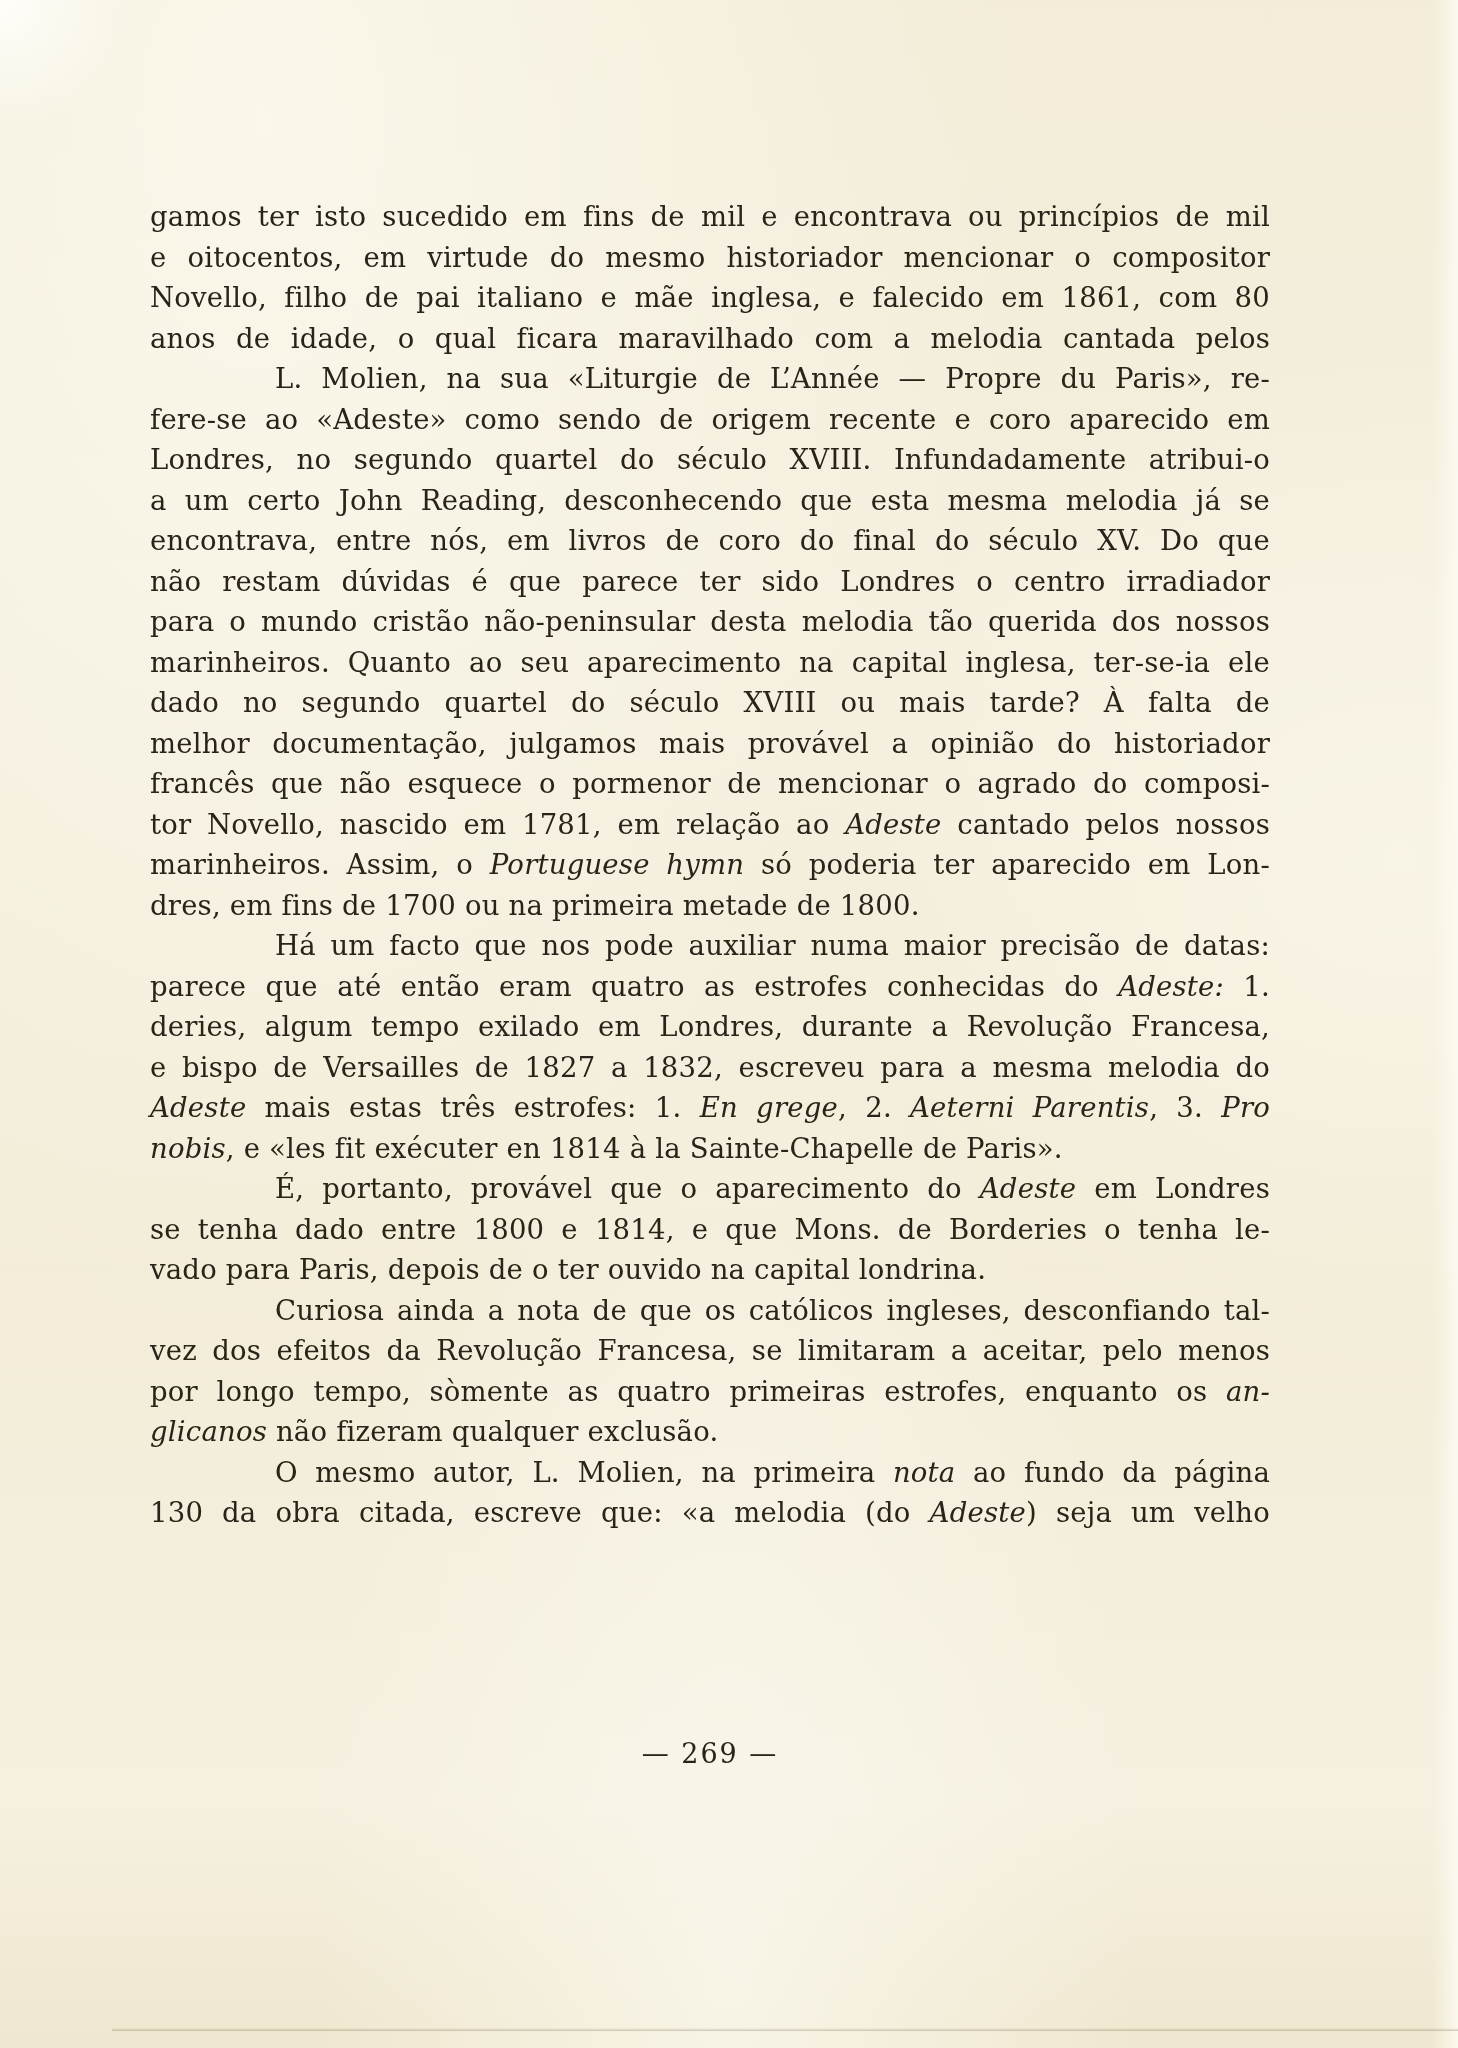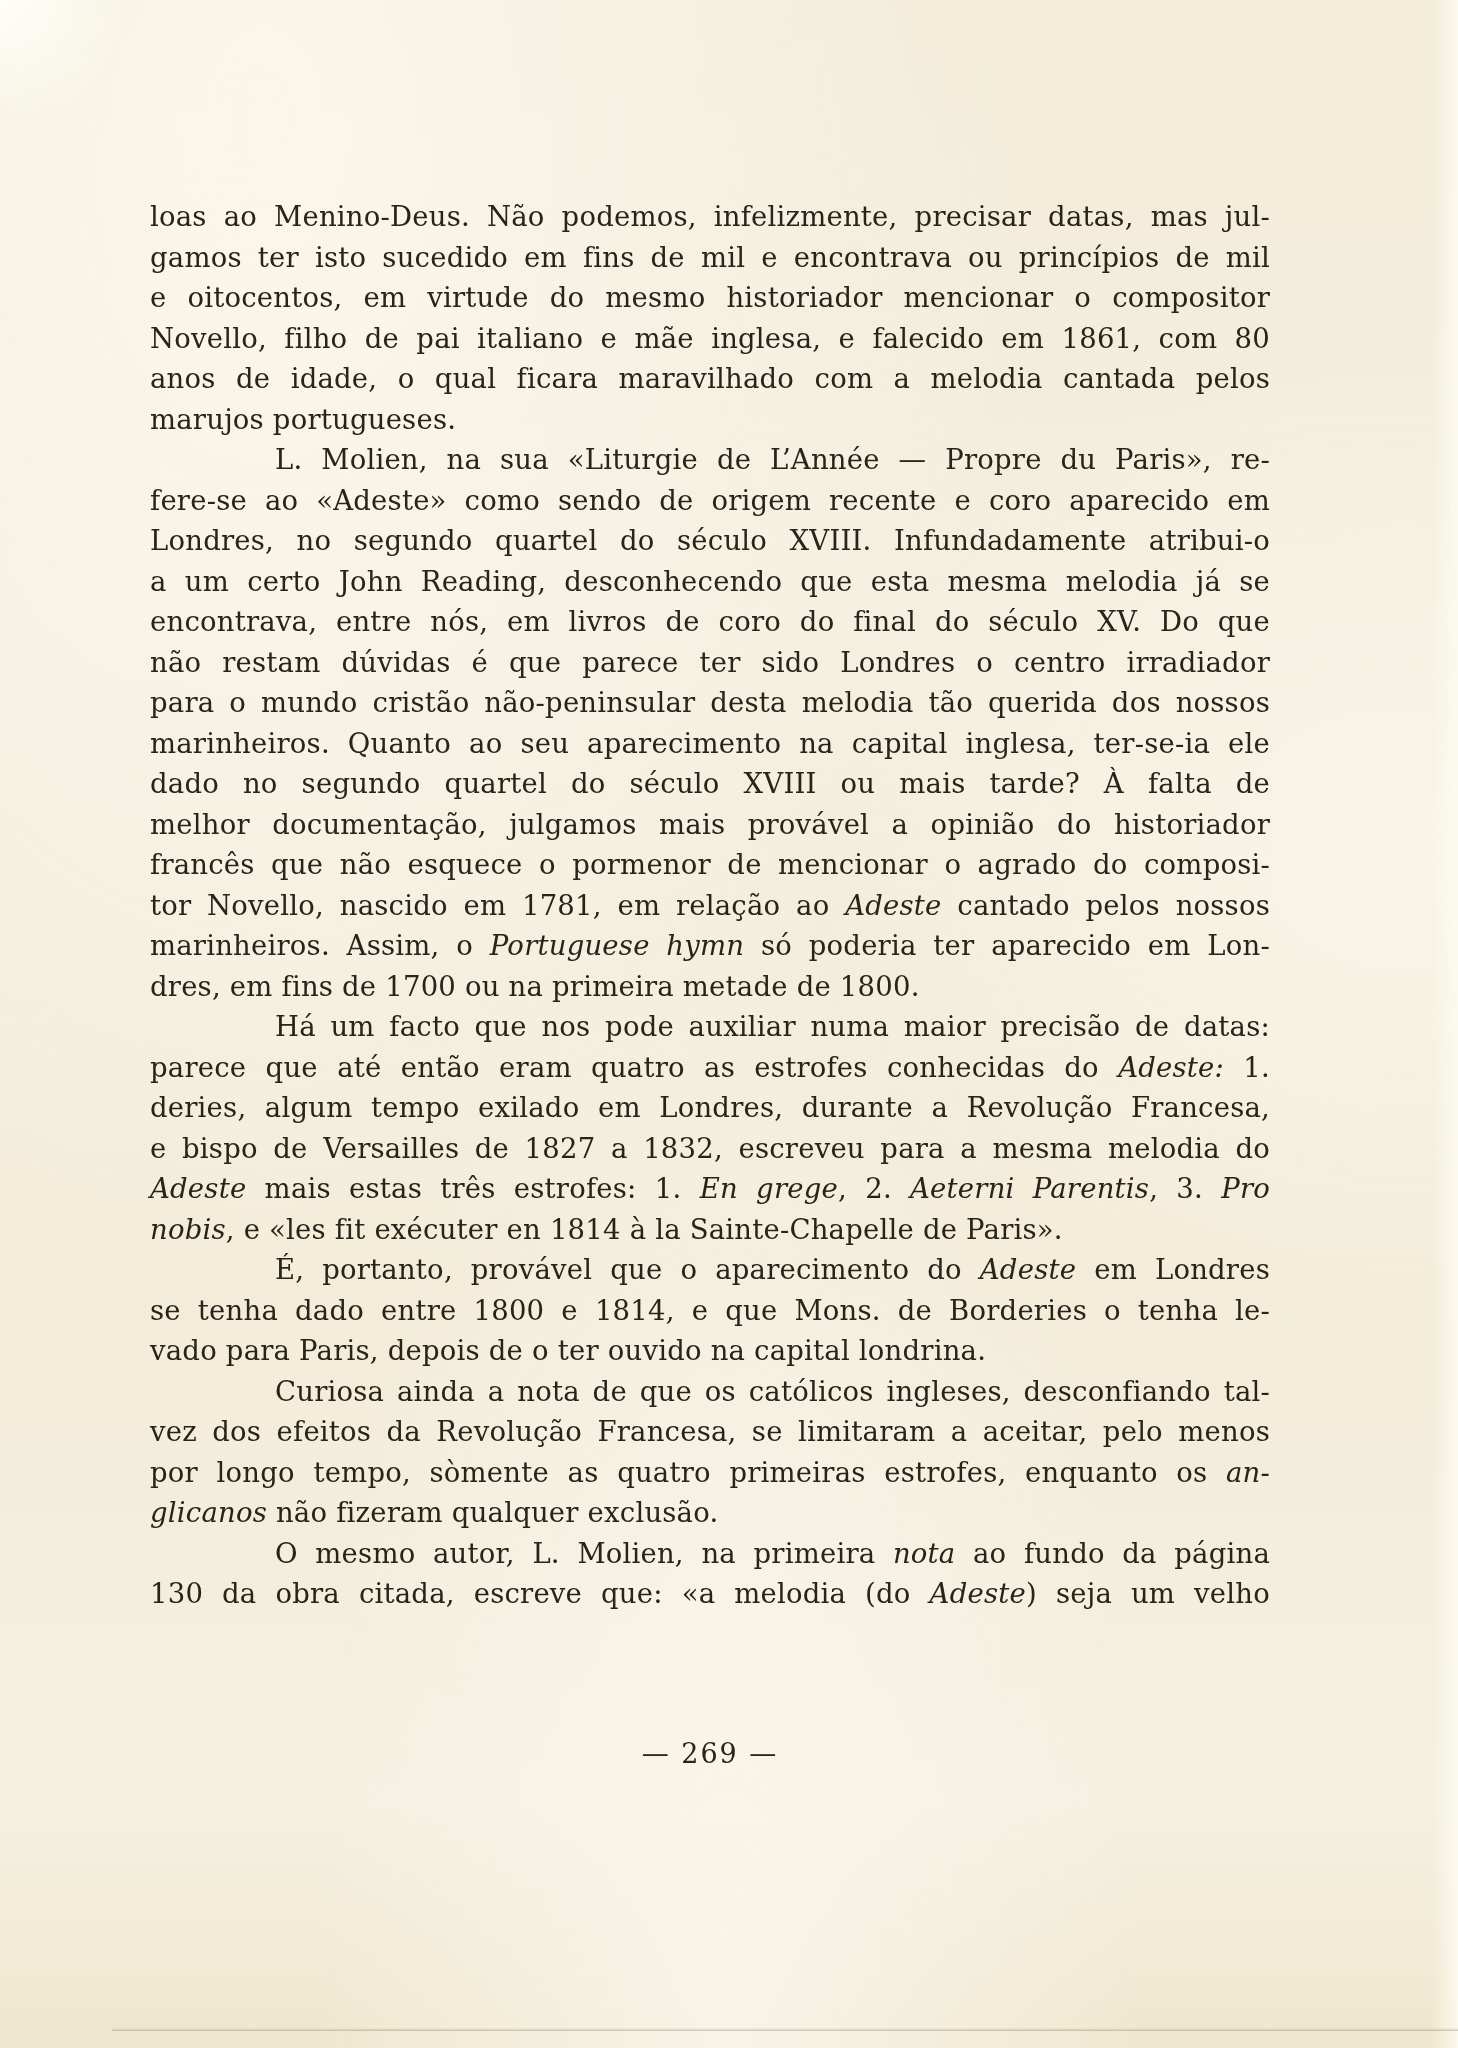--- a/index.html
+++ b/index.html
@@ -70,26 +70,24 @@
     position:absolute;left:0;top:-3px;width:100%;height:3px;
     background:linear-gradient(180deg, rgba(120,110,80,0) 0, rgba(120,110,80,.35) 100%);
   }
 </style>
 </head>
 <body>
 
 <div class="page">
   <div class="text-block">
       <div class="paragraph">
-        <div class="line j"><span>loas ao Menino-Deus. Não podemos, infelizmente, precisar datas, mas jul-</span></div>
         <div class="line j"><span>gamos ter isto sucedido em fins de mil e encontrava ou princípios de mil</span></div>
         <div class="line j"><span>e oitocentos, em virtude do mesmo historiador mencionar o compositor</span></div>
         <div class="line j"><span>Novello, filho de pai italiano e mãe inglesa, e falecido em 1861, com 80</span></div>
         <div class="line j"><span>anos de idade, o qual ficara maravilhado com a melodia cantada pelos</span></div>
-        <div class="line"><span>marujos portugueses.</span></div>
       </div>
       <div class="paragraph">
         <div class="line j indent"><span>L. Molien, na sua «Liturgie de L’Année — Propre du Paris», re-</span></div>
         <div class="line j"><span>fere-se ao «Adeste» como sendo de origem recente e coro aparecido em</span></div>
         <div class="line j"><span>Londres, no segundo quartel do século XVIII.  Infundadamente atribui-o</span></div>
         <div class="line j"><span>a um certo John Reading, desconhecendo que esta mesma melodia já se</span></div>
         <div class="line j"><span>encontrava, entre nós, em livros de coro do final do século XV.  Do que</span></div>
         <div class="line j"><span>não restam dúvidas é que parece ter sido Londres o centro irradiador</span></div>
         <div class="line j"><span>para o mundo cristão não-peninsular desta melodia tão querida dos nossos</span></div>
         <div class="line j"><span>marinheiros.  Quanto ao seu aparecimento na capital inglesa, ter-se-ia ele</span></div>

